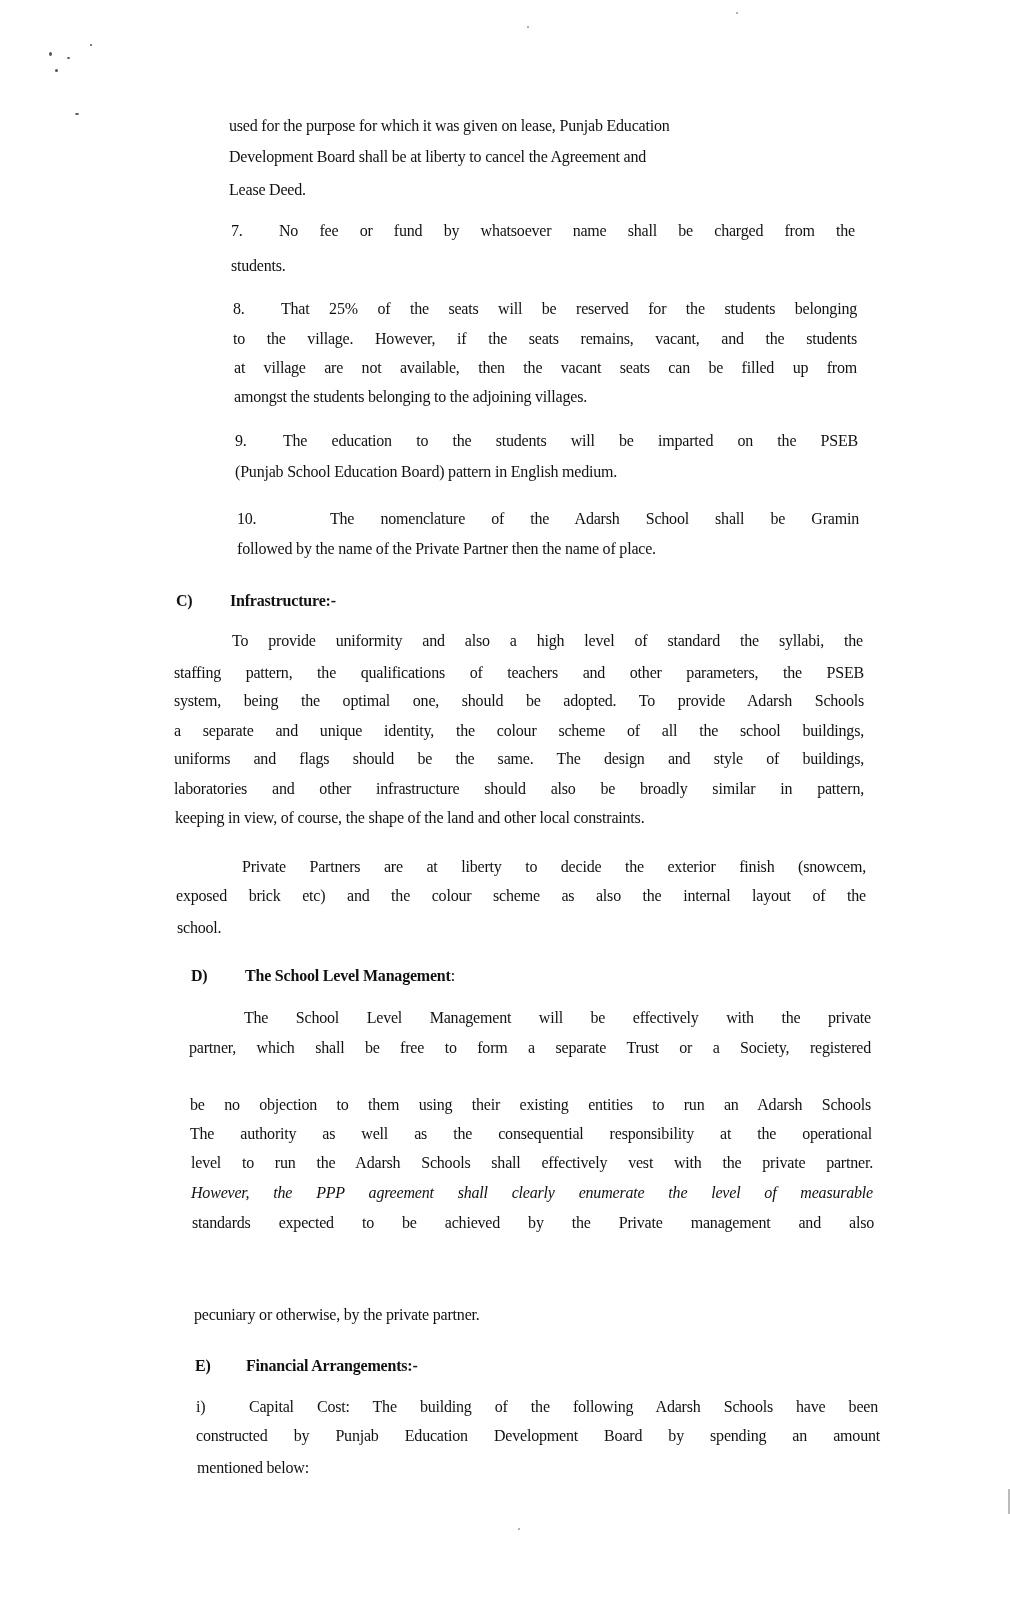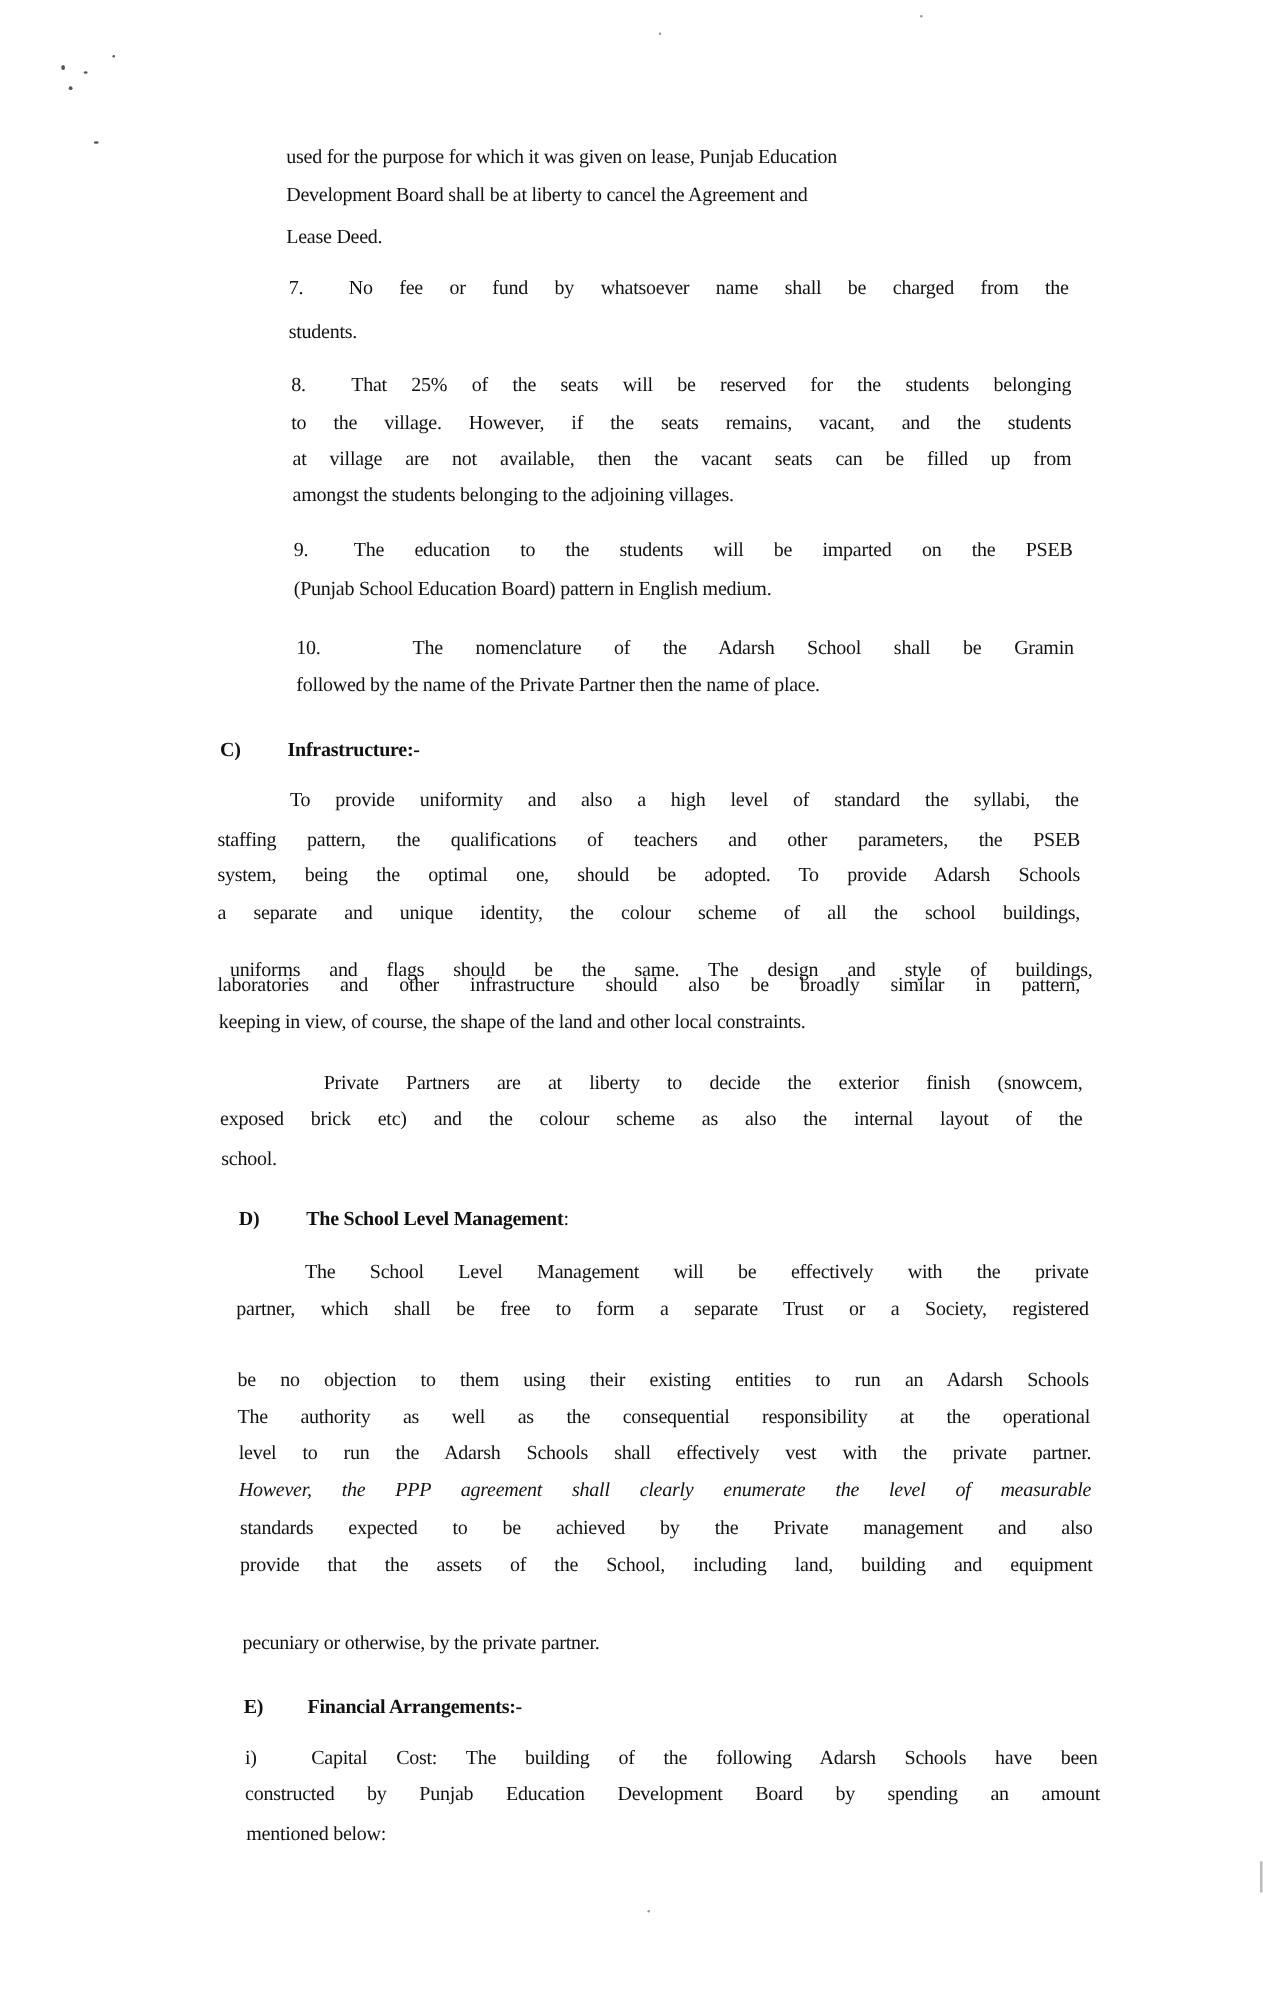--- a/index.html
+++ b/index.html
@@ -118,32 +118,32 @@
   </div>
   <div class="line" style="left:174px;top:660px;width:690px;text-align:justify;text-align-last:justify;">
     <span style="display: block; text-align: justify; text-align-last: justify;">staffing pattern, the qualifications of teachers and other parameters, the PSEB</span>
   </div>
   <div class="line" style="left:174px;top:688px;width:690px;text-align:justify;text-align-last:justify;">
     <span style="display: block; text-align: justify; text-align-last: justify;">system, being the optimal one, should be adopted. To provide Adarsh Schools</span>
   </div>
   <div class="line" style="left:174px;top:718px;width:690px;text-align:justify;text-align-last:justify;">
     <span style="display: block; text-align: justify; text-align-last: justify;">a separate and unique identity, the colour scheme of all the school buildings,</span>
   </div>
-  <div class="line" style="left:184px;top:746px;width:690px;text-align:justify;text-align-last:justify;margin-top:18px;">
+  <div class="line" style="left:174px;top:746px;width:690px;text-align:justify;text-align-last:justify;">
     <span style="display: block; text-align: justify; text-align-last: justify;">uniforms and flags should be the same. The design and style of buildings,</span>
   </div>
   <div class="line" style="left:174px;top:776px;width:690px;text-align:justify;text-align-last:justify;">
     <span style="display: block; text-align: justify; text-align-last: justify;">laboratories and other infrastructure should also be broadly similar in pattern,</span>
   </div>
   <div class="line" style="left:175px;top:805px;">
     <span>keeping in view, of course, the shape of the land and other local constraints.</span>
   </div>
 
   <div class="line" style="left:242px;top:854px;width:624px;text-align:justify;text-align-last:justify;">
-    <span style="display: block; text-align: justify; text-align-last: justify; margin-left: 17px;">Private Partners are at liberty to decide the exterior finish (snowcem,</span>
+    <span style="display: block; text-align: justify; text-align-last: justify;">Private Partners are at liberty to decide the exterior finish (snowcem,</span>
   </div>
   <div class="line" style="left:176px;top:883px;width:690px;text-align:justify;text-align-last:justify;">
     <span style="display: block; text-align: justify; text-align-last: justify;">exposed brick etc) and the colour scheme as also the internal layout of the</span>
   </div>
   <div class="line" style="left:177px;top:915px;">
     <span>school.</span>
   </div>
 
   <div class="line bold" style="left:191px;top:963px;">
     <span class="num" style="width:54px;">D)</span><span>The School Level  Management</span><span style="font-weight:normal;">:</span>
@@ -163,23 +163,20 @@
   </div>
   <div class="line" style="left:191px;top:1150px;width:682px;text-align:justify;text-align-last:justify;">
     <span style="display: block; text-align: justify; text-align-last: justify;">level to run the Adarsh Schools shall effectively vest with the private partner.</span>
   </div>
   <div class="line" style="left:191px;top:1180px;width:682px;text-align:justify;text-align-last:justify;">
     <span style="display: block; text-align: justify; text-align-last: justify; font-style: italic;">However, the PPP agreement shall clearly enumerate the level of measurable</span>
   </div>
   <div class="line" style="left:192px;top:1210px;width:682px;text-align:justify;text-align-last:justify;">
     <span style="display: block; text-align: justify; text-align-last: justify;">standards expected to be achieved by the Private management and also</span>
   </div>
-  <div class="line" style="left:192px;top:1240px;width:682px;text-align:justify;text-align-last:justify;">
-    <span style="display: block; text-align: justify; text-align-last: justify;">provide that the assets of the School, including land, building and equipment</span>
-  </div>
   <div class="line" style="left:194px;top:1302px;">
     <span>pecuniary or otherwise, by the private partner.</span>
   </div>
 
   <div class="line bold" style="left:195px;top:1353px;">
     <span class="num" style="width:51px;">E)</span><span>Financial Arrangements:-</span>
   </div>
 
   <div class="line" style="left:196px;top:1394px;width:682px;display:flex;">
     <span class="num" style="width:53px;">i)</span>

